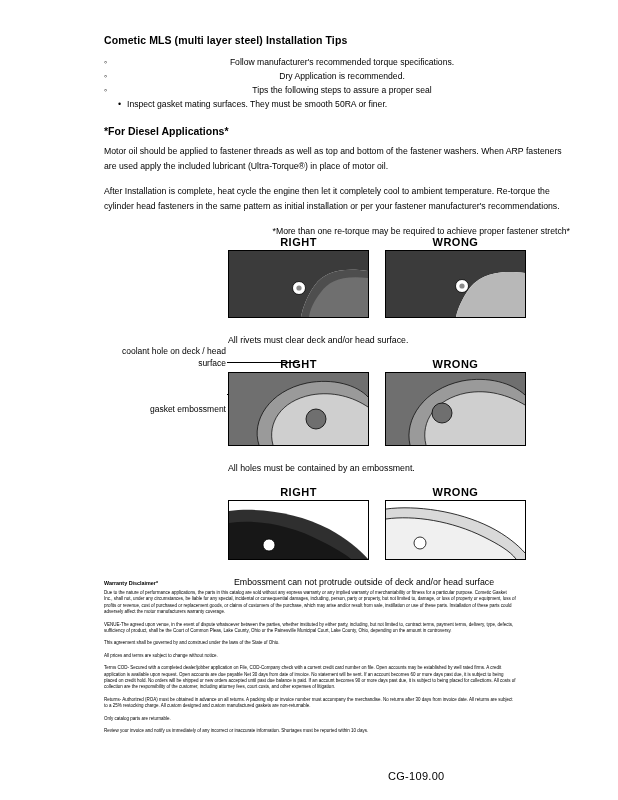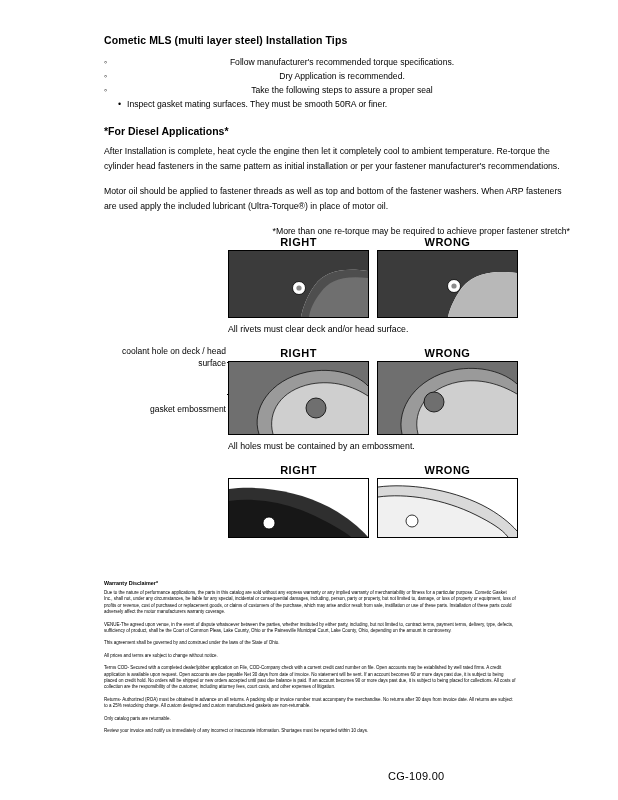--- a/index.html
+++ b/index.html
@@ -89,22 +89,22 @@
 
   
   .figures {
     position: absolute;
     left: 228px;
     top: 228px;
     width: 290px;
   }
   .figrow {
     display: flex;
-    gap: 8px;
-    margin-bottom: 5px;
+    gap: 16px;
+    margin-bottom: 16px;
   }
   .figcol {
     width: 141px;
   }
   .figlabel {
     text-align: center;
     font-size: 11px;
     font-weight: bold;
     letter-spacing: 0.5px;
     margin-bottom: 2px;
@@ -172,29 +172,29 @@
 <body>
 
 <div class="page">
 
   <div class="content">
     <h1 class="title">Cometic MLS (multi layer steel) Installation Tips</h1>
 
     <ul class="bullets">
       <li>Follow manufacturer's recommended torque specifications.</li>
       <li>Dry Application is recommended.</li>
-      <li>Take the following steps to assure a proper seal</li>
+      <li>Tips the following steps to assure a proper seal</li>
     </ul>
     <ul class="subbullets">
       <li>Inspect gasket mating surfaces.  They must be smooth 50RA or finer.</li>
     </ul>
 
     <h2 class="subtitle">*For Diesel Applications*</h2>
+    <p class="para">Motor oil should be applied to fastener threads as well as top and bottom of the fastener washers. When ARP fasteners are used apply the included lubricant (Ultra-Torque®) in place of motor oil.</p>
     <p class="para">After Installation is complete, heat cycle the engine then let it completely cool to ambient temperature. Re-torque the cylinder head fasteners in the same pattern as initial installation or per your fastener manufacturer's recommendations.</p>
-    <p class="para">Motor oil should be applied to fastener threads as well as top and bottom of the fastener washers. When ARP fasteners are used apply the included lubricant (Ultra-Torque®) in place of motor oil.</p>
     <p class="para last">*More than one re-torque may be required to achieve proper fastener stretch*</p>
   </div>
 
   <div class="callout callout-1">coolant hole on deck / head surface</div>
   <div class="callout callout-2">gasket embossment</div>
   <div class="leader" style="left:227px; top:354px; width:72px;"></div>
   <div class="leader" style="left:227px; top:386px; width:84px;"></div>
 
   <div class="figures">
 
@@ -278,20 +278,21 @@
             <rect x="0" y="0" width="139" height="58" fill="#ffffff"></rect>
             <path d="M0,8 C30,4 72,10 104,26 C120,34 132,44 139,52 L139,58 L0,58 Z" fill="#d9d9d9"></path>
             <path d="M0,18 C28,14 66,20 98,36 C112,43 124,50 130,58 L0,58 Z" fill="#f0f0f0"></path>
             <path d="M0,8 C30,4 72,10 104,26 C120,34 132,44 139,52" fill="none" stroke="#000" stroke-width="0.8"></path>
             <path d="M0,18 C28,14 66,20 98,36 C112,43 124,50 130,58" fill="none" stroke="#000" stroke-width="0.8"></path>
             <circle cx="34" cy="42" r="6" fill="#ffffff" stroke="#000" stroke-width="0.8"></circle>
           </svg>
         </div>
       </div>
     </div>
+    <div class="figcaption wide" style="padding-left:6px;">Embossment can not protrude outside of deck and/or head surface</div>
 
   </div>
 
   <div class="warranty">
     <h3>Warranty Disclaimer*</h3>
     <p>Due to the nature of performance applications, the parts in this catalog are sold without any express warranty or any implied warranty of merchantability or fitness for a particular purpose.  Cometic Gasket Inc., shall not, under any circumstances, be liable for any special, incidental or consequential damages, including, person, party or property, but not limited to, damage, or loss of property or equipment, loss of profits or revenue, cost of purchased or replacement goods, or claims of customers of the purchase, which may arise and/or result from sale, instillation or use of these parts.  Installation of these parts could adversely affect the motor manufacturers warranty coverage.</p>
     <p>VENUE-The agreed upon venue, in the event of dispute whatsoever between the parties, whether instituted by either party, including, but not limited to, contract terms, payment terms, delivery, type, defects, sufficiency of product, shall be the Court of Common Pleas, Lake County, Ohio or the Painesville Municipal Court, Lake County, Ohio, depending on the amount in controversy.</p>
     <p>This agreement shall be governed by and construed under the laws of the State of Ohio.</p>
     <p>All prices and terms are subject to change without notice.</p>
     <p>Terms COD- Secured with a completed dealer/jobber application on File, COD-Company check with a current credit card number on file.  Open accounts may be established by well rated firms.  A credit application is available upon request.  Open accounts are due payable Net 30 days from date of invoice.  No statement will be sent.  If an account becomes 60 or more days past due, it is subject to being placed on credit hold.  No orders will be shipped or new orders accepted until past due balance is paid.  If an account becomes 90 or more days past due, it is subject to being placed for collections.  All costs of collection are the responsibility of the customer, including attorney fees, court costs, and other expenses of litigation.</p>

